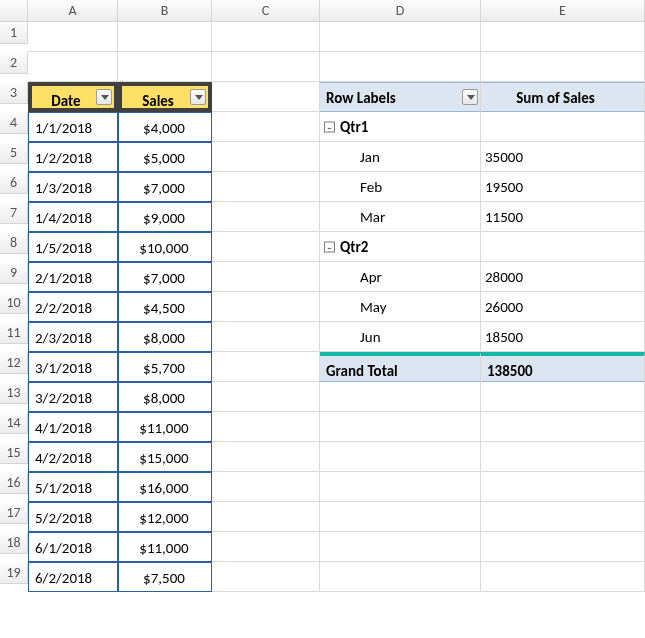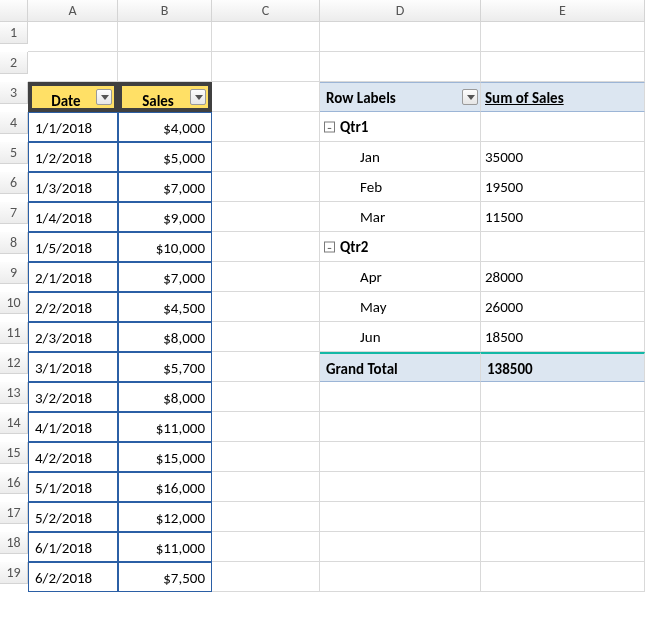--- a/index.html
+++ b/index.html
@@ -51,41 +51,41 @@
   }
   .data-head {
     background: #ffe066;
     font-weight: bold;
     border: 4px solid #404040;
     text-align: center;
     padding-right: 18px;
   }
   .data-cell {
     border: 1px solid #2b5fa5;
-    text-align: right;
+    text-align: center;
     padding-right: 6px;
   }
   .data-cell.left { text-align: left; padding-left: 6px; }
   .pv-head {
     background: #dce6f1;
     font-weight: bold;
     border-top: 1px solid #9cb5d6;
     border-bottom: 1px solid #9cb5d6;
     padding-left: 6px;
     padding-right: 18px;
     position: relative;
   }
-  .pv-head.right { text-align: left; padding-left: 4px; text-decoration: underline; }
+  .pv-head.right { text-align: center; padding-left: 4px; }
   .pv-qtr { font-weight: bold; padding-left: 20px; position: relative; }
   .pv-month { padding-left: 40px; }
   .pv-val { text-align: left; padding-right: 6px; }
   .pv-total {
     background: #dce6f1;
     font-weight: bold;
-    border-top: 2px solid #14b8a6;
+    border-top: 4px solid #14b8a6;
     border-bottom: 1px solid #9cb5d6;
     padding-left: 6px;
   }
   .pv-total.right { text-align: left; padding-right: 6px; }
   .dd-btn {
     position: absolute;
     right: 2px;
     top: 50%;
     transform: translateY(-50%);
     width: 16px;

